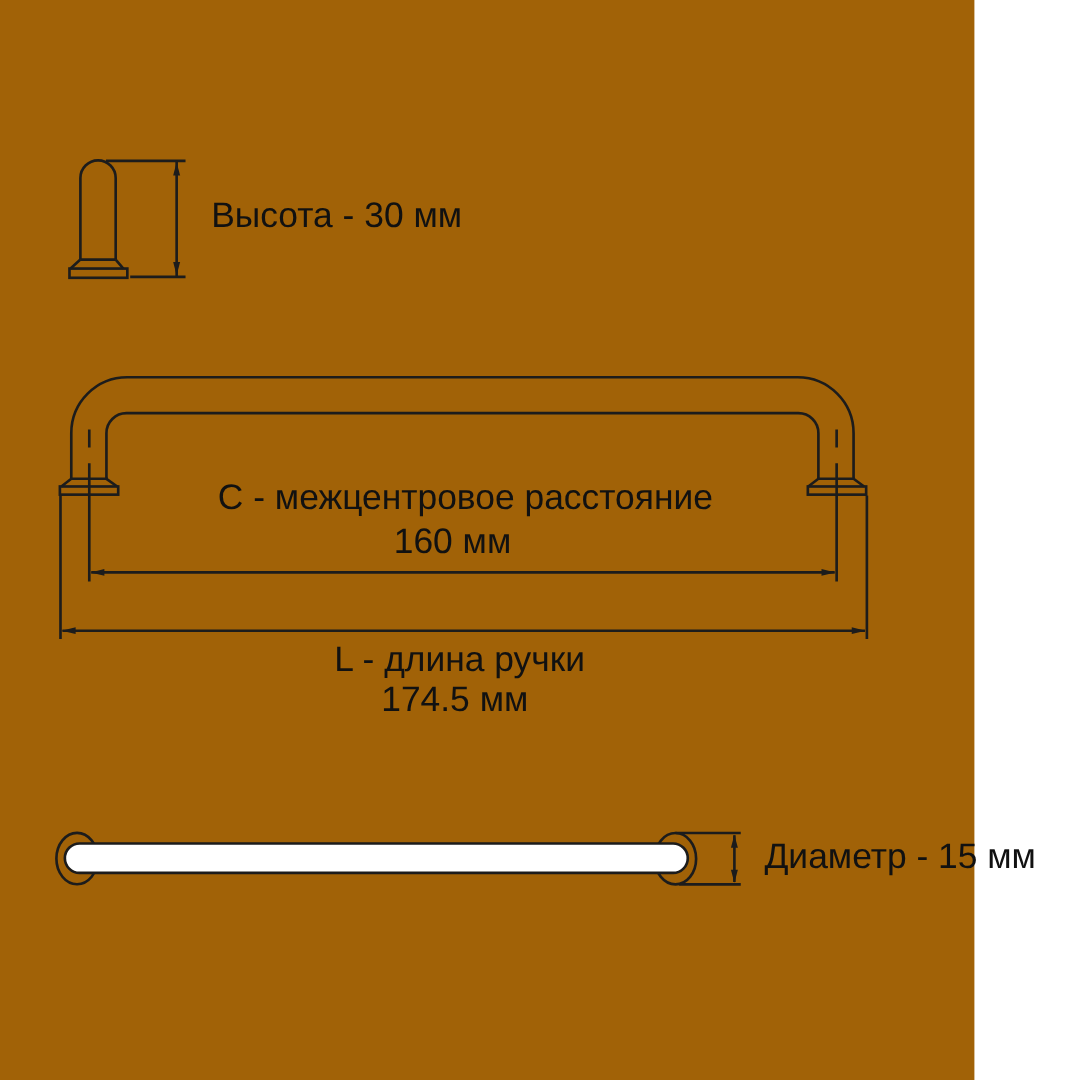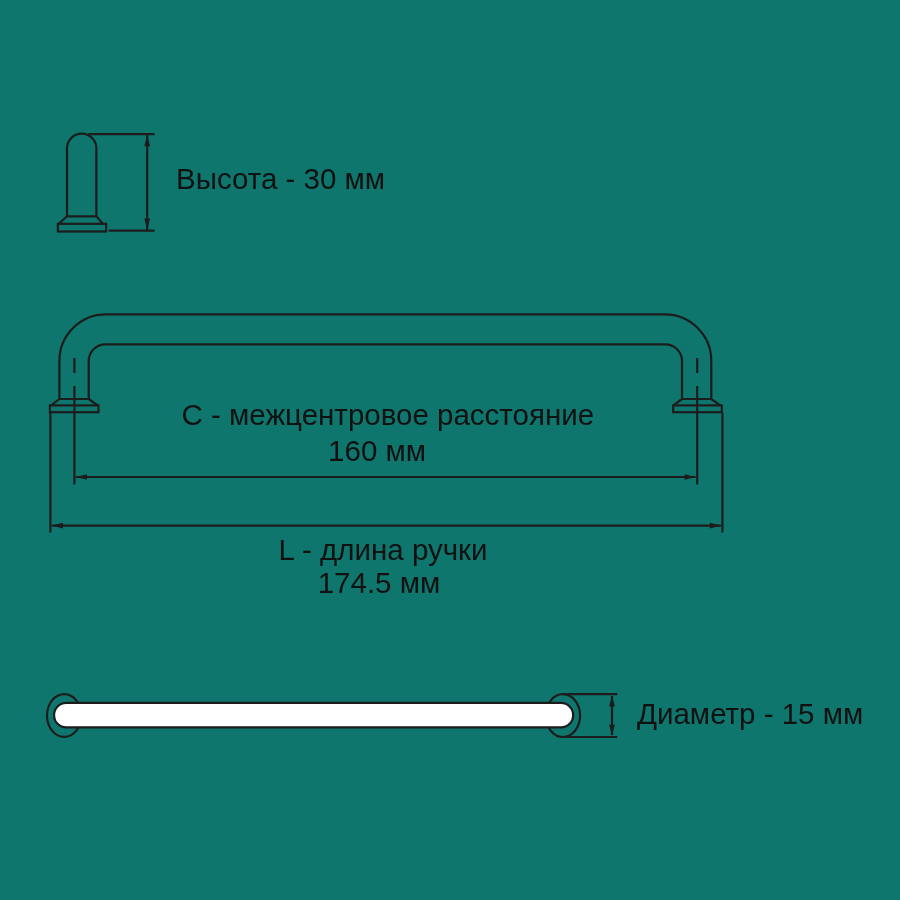--- a/index.html
+++ b/index.html
@@ -1,16 +1,16 @@
 <!DOCTYPE html>
 <html><head>
 <meta charset="utf-8">
 <style>
   html,body{margin:0;padding:0;background:#ffffff;}
-  .page{width:900px;height:900px;position:relative;background:#0f766e;}
+  .page{width:812px;height:900px;position:relative;background:#a16207;}
   svg{position:absolute;left:0;top:0;}
   text{font-family:"Liberation Sans",sans-serif;fill:#111111;}
 </style>
 </head>
 <body>
 <div class="page">
 <svg width="900" height="900" viewBox="0 0 900 900">
   <g stroke="#1c1c1c" stroke-width="2.2" fill="none">
 
     <path d="M 67,216.3 L 67,148.4 A 14.7 14.8 0 0 1 96.4,148.4 L 96.4,216.3"></path>

